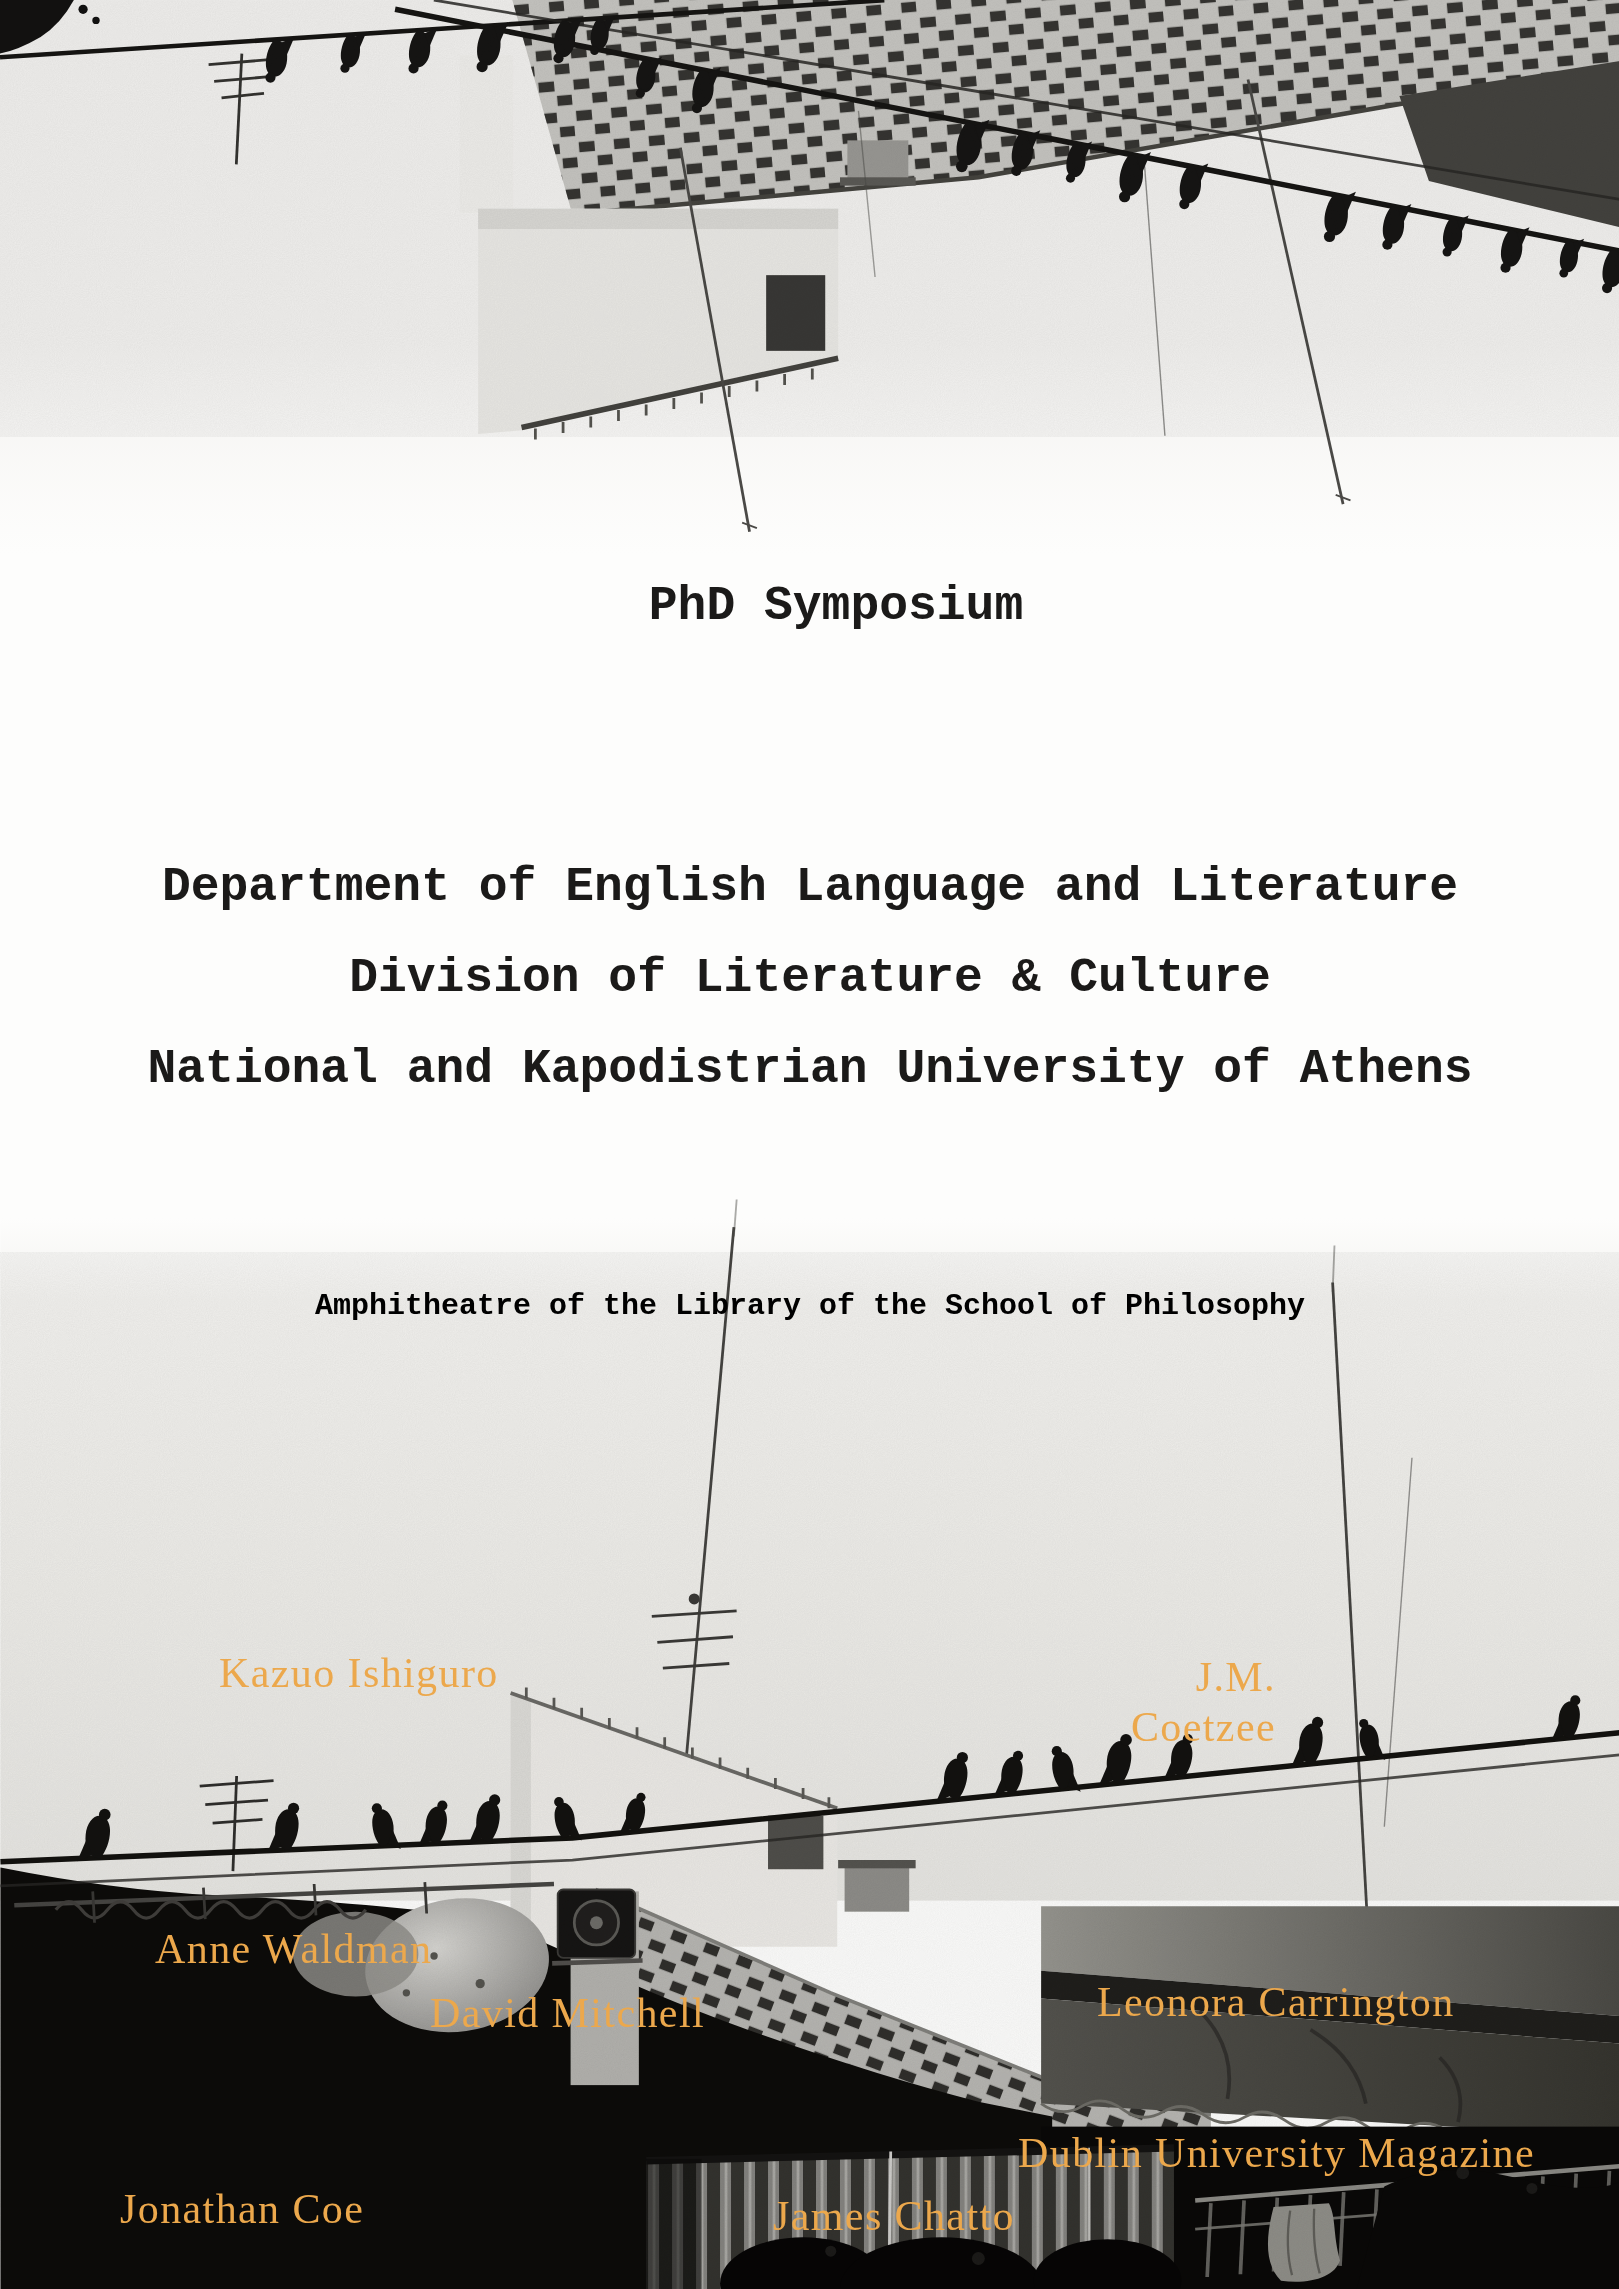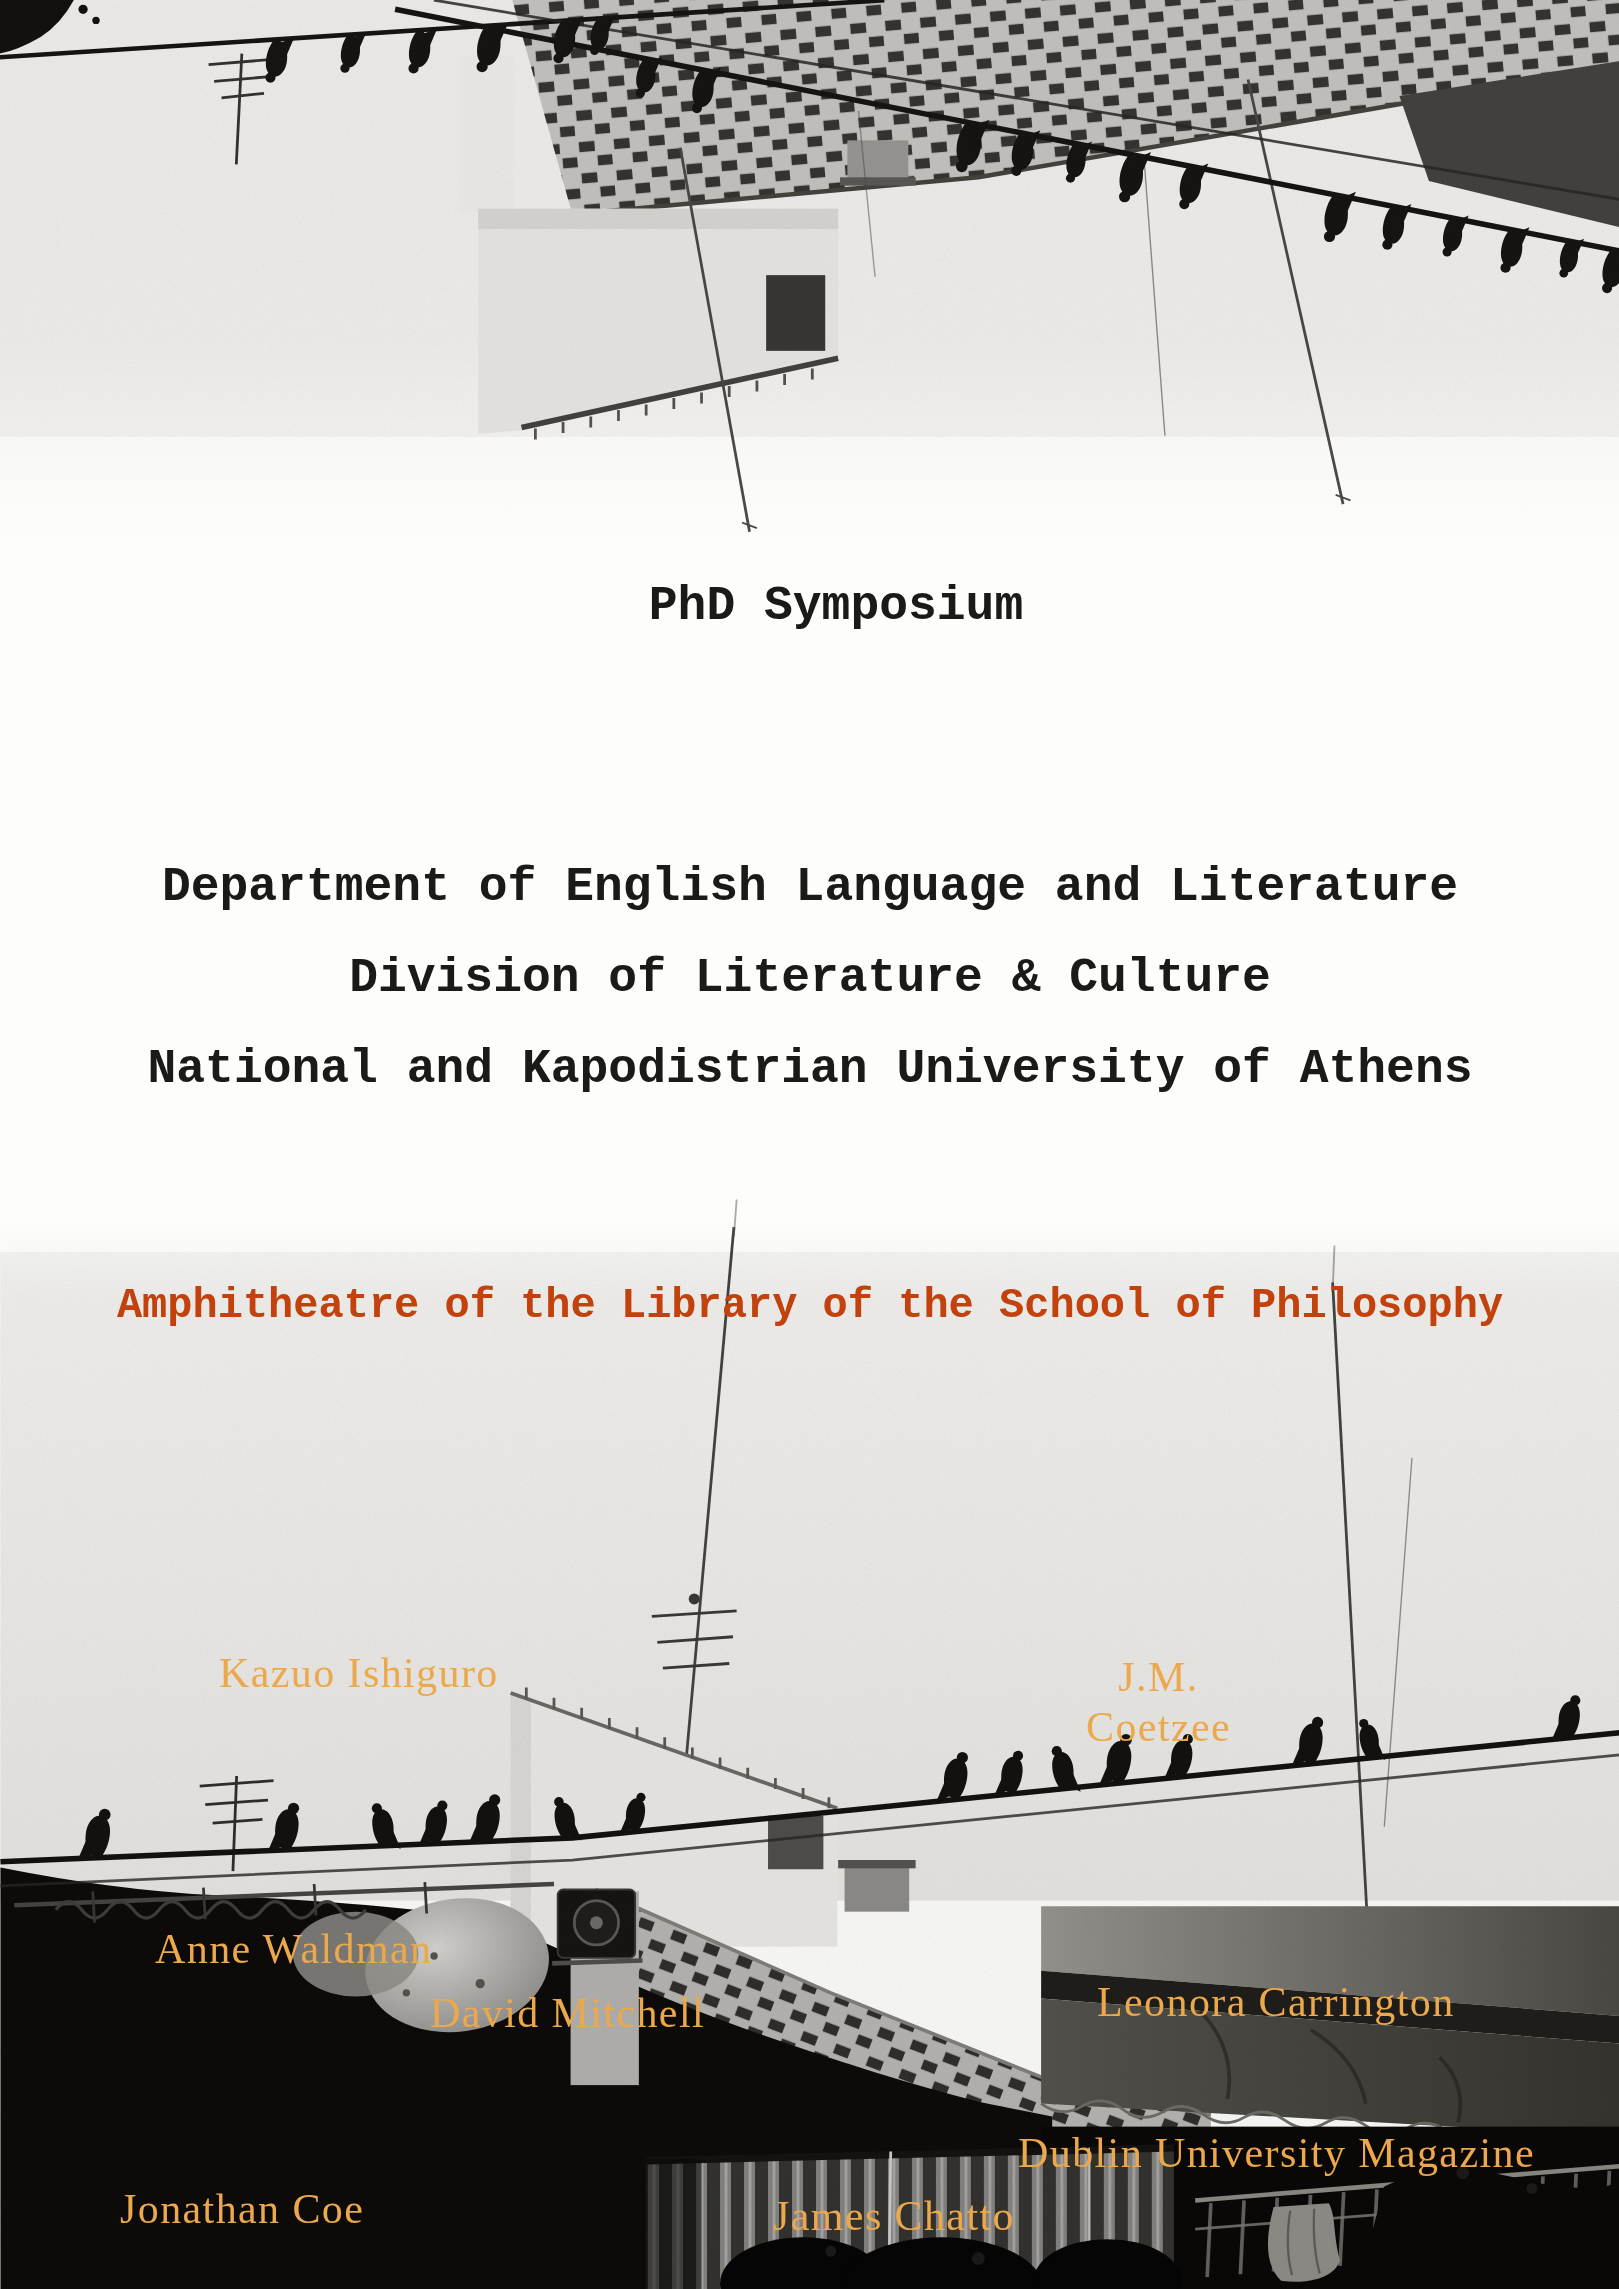--- a/index.html
+++ b/index.html
@@ -10,28 +10,28 @@
   .photo{position:absolute;left:0;width:1620px;z-index:1}
   #top-photo{top:0;height:554px}
   #bottom-photo{top:1181px;height:1108px}
   .tw{
     position:absolute;left:0;width:100%;text-align:center;z-index:2;
     font-family:"Liberation Mono","DejaVu Sans Mono",monospace;font-weight:700;
     color:#1b1a19;
   }
   #title{top:578px;font-size:48px;line-height:57px;padding-left:26px}
   #details{top:842px;font-size:48px;line-height:91px}
-  #venue{top:1266px;font-size:42px;line-height:80px;color:#c2410c;z-index:2}
+  #venue{top:1266px;font-size:30px;line-height:80px;color:#000000;z-index:2}
   .author{
     position:absolute;z-index:5;
     font-family:"Liberation Serif","DejaVu Serif",serif;font-weight:500;
     color:#eca84c;font-size:42px;line-height:50px;letter-spacing:1.4px;
     white-space:nowrap;
   }
-  #author-coetzee{left:1041px;top:1652px;width:235px;text-align:center;white-space:normal}
+  #author-coetzee{left:1041px;top:1652px;width:235px;text-align:right;white-space:normal}
   #author-ishiguro{left:219px;top:1648px}
   #author-waldman{left:155px;top:1924px}
   #author-carrington{left:1097px;top:1977px}
   #author-mitchell{left:430px;top:1988px}
   #author-dum{left:1018px;top:2128px}
   #author-coe{left:120px;top:2184px}
   #author-chatto{left:773px;top:2191px}
 </style>
 </head>
 <body>

